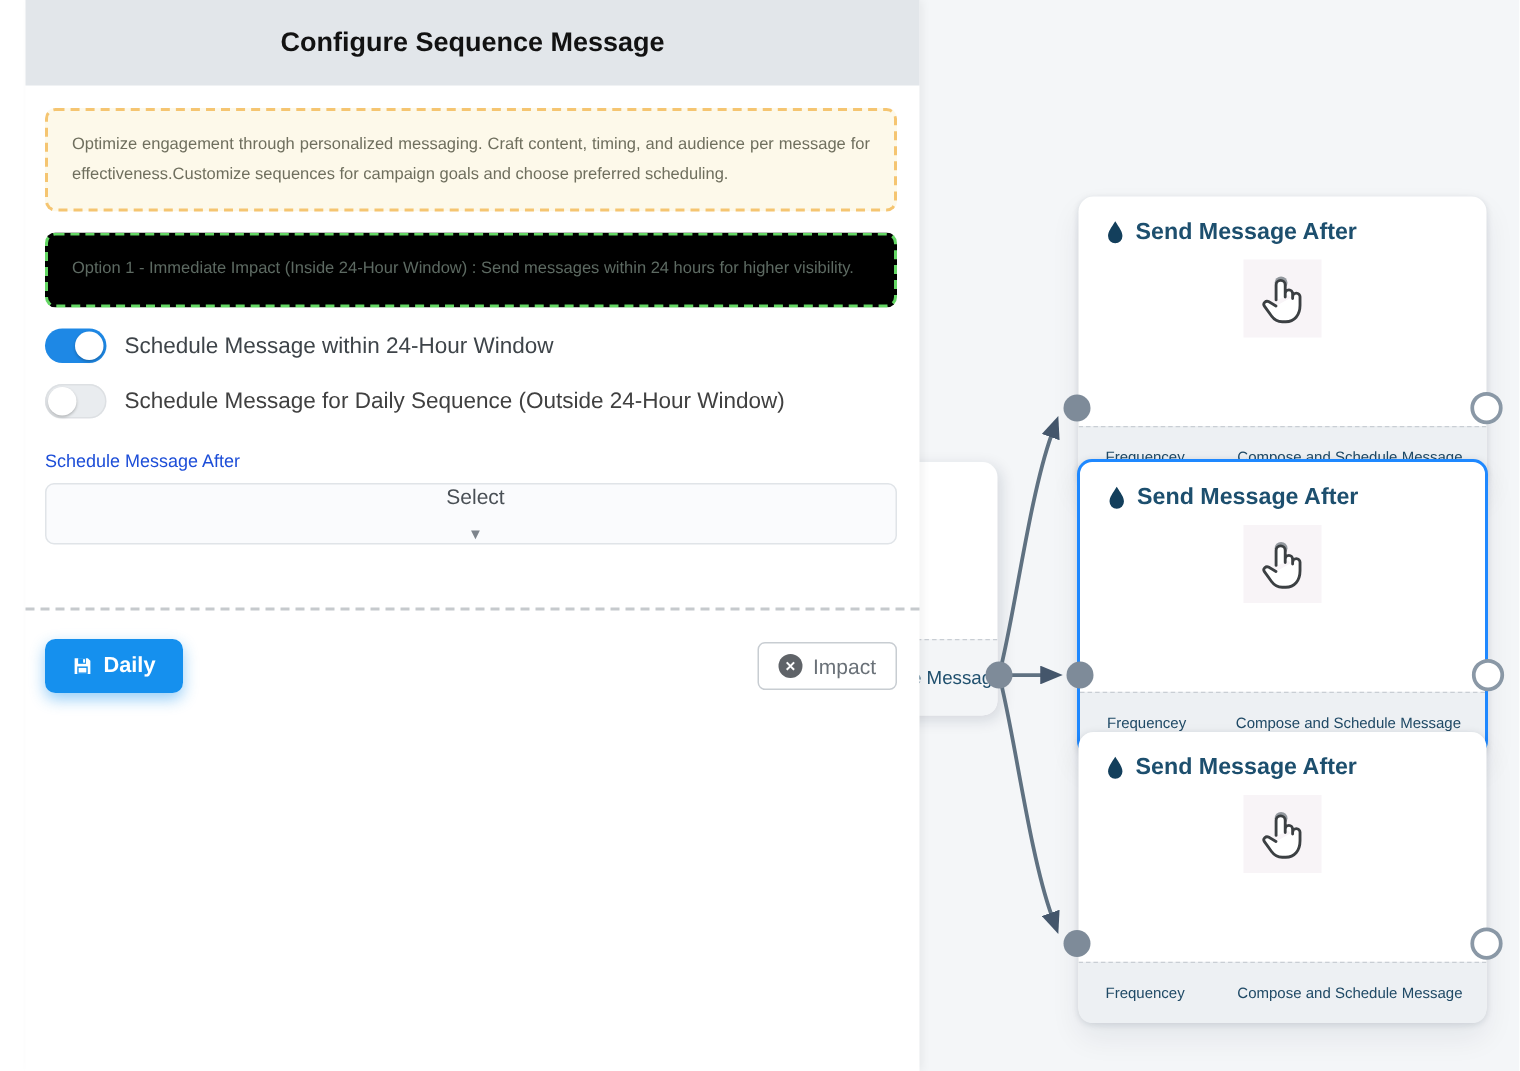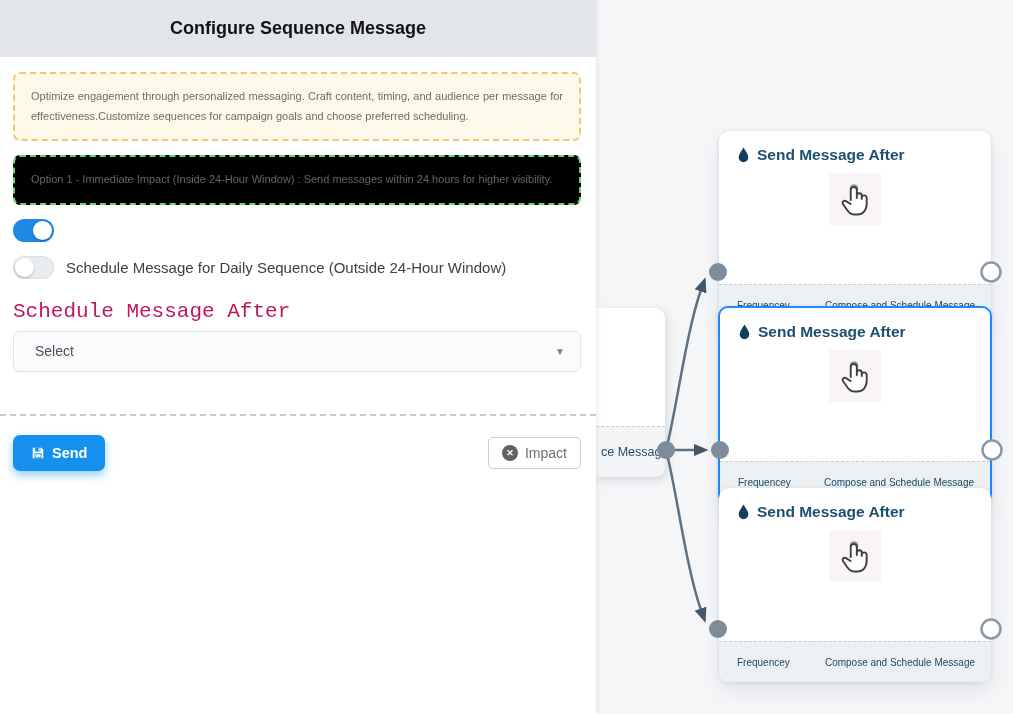--- a/index.html
+++ b/index.html
@@ -27,43 +27,43 @@
   .parent-card{
     position:absolute;left:0;top:308px;width:69px;height:169px;background:#fff;
     border-radius:0 10px 10px 0;box-shadow:2px 3px 10px rgba(15,30,60,.14);z-index:2;
   }
   .parent-footer{
     position:absolute;left:0;top:118px;width:69px;height:51px;box-sizing:border-box;
     background:#f3f5f7;border-top:1px dashed #c9ced4;border-radius:0 0 10px 0;
     display:flex;align-items:center;padding-left:5px;font-size:12.5px;color:#20506e;white-space:nowrap;overflow:hidden;
   }
   
-  .panel{position:absolute;left:0;top:0;width:596px;height:714px;background:#fff;z-index:6;box-shadow:2px 0 6px rgba(0,0,0,.06);}
+  .panel{position:absolute;left:17px;top:0;width:596px;height:714px;background:#fff;z-index:6;box-shadow:2px 0 6px rgba(0,0,0,.06);}
   .panel-header{height:57px;background:#e2e6ea;display:flex;align-items:center;justify-content:center;
     font-size:18px;font-weight:bold;color:#121212;}
   .panel-body{padding:15px 15px 0 13px;}
   .note,.opt{
     padding:13px 16px;border-radius:7px;font-size:11px;line-height:19.5px;text-align:justify;box-sizing:border-box;
   }
   .note{border:2px dashed #f5c571;background:#fdf9ea;color:#6f6f5e;margin-bottom:14px;}
   .opt{border:2px dashed #63d663;background:#000000;color:#5d6a62;margin-bottom:9px;}
   .toggle-row{display:flex;align-items:center;margin:14px 0 0;}
   .switch{width:41px;height:23px;border-radius:12px;position:relative;flex:0 0 auto;cursor:pointer;}
   .switch.on{background:#1e88e5;}
   .switch.off{background:#e9ecef;box-shadow:inset 0 0 0 1px #dde0e3;}
   .knob{position:absolute;top:2px;width:19px;height:19px;border-radius:50%;background:#fff;box-shadow:0 1px 2px rgba(0,0,0,.25);}
   .switch.on .knob{right:2px;}
   .switch.off .knob{left:2px;}
   .tgl-label{margin-left:12px;font-size:15px;color:#3e4449;}
   .tgl-label.muted{color:#404040;}
-  .field-label{font-size:21px;color:#be185d;margin:21px 0 8px;font-family:Liberation Mono, monospace;}
+  .field-label{font-size:12px;color:#1d4ed8;margin:21px 0 8px;}
   .select{
     height:41px;border:1px solid #e0e4e8;background:#fafbfd;border-radius:6px;box-sizing:border-box;
     display:flex;align-items:center;justify-content:space-between;padding:0 15px 0 21px;
-    color:#4a5056;font-size:14px;cursor:pointer;
+    color:#4a5056;font-size:14px;cursor:pointer;flex-direction:column;
   }
   .caret{color:#7d848c;font-size:10px;}
   .sep{border-top:2px dashed #c6cacd;margin:42px -15px 0 -13px;}
   .actions{display:flex;justify-content:space-between;align-items:center;padding-top:19px;}
   .btn-save{
     display:inline-flex;align-items:center;gap:7px;background:#1590ee;color:#fff;font-weight:bold;
     font-size:14.5px;border:none;border-radius:7px;padding:10px 18px;cursor:pointer;
     box-shadow:0 4px 10px rgba(21,144,238,.45);font-family:inherit;
   }
   .btn-close{
@@ -181,20 +181,21 @@
     <span>Configure Sequence Message</span>
   </div>
   <div class="panel-body">
     <div class="note">Optimize engagement through personalized messaging. Craft content, timing, and audience per message for effectiveness.Customize sequences for campaign goals and choose preferred scheduling.</div>
     <div class="opt">Option 1 - Immediate Impact (Inside 24-Hour Window) : Send messages within 24 hours for higher visibility.</div>
 
     <div class="toggle-row">
       <span class="switch on">
           <span class="knob"></span>
         </span>
+      <span class="tgl-label">Schedule Message within 24-Hour Window</span>
     </div>
     <div class="toggle-row">
       <span class="switch off">
           <span class="knob"></span>
         </span>
       <span class="tgl-label muted">Schedule Message for Daily Sequence (Outside 24-Hour Window)</span>
     </div>
 
     <div class="field-label">Schedule Message After</div>
     <div class="select">
@@ -208,21 +209,21 @@
       <button class="btn-save">
         <span style="display:inline-flex;">
           <svg width="14" height="14" viewBox="0 0 24 24">
             <path d="M3 3 h15 l3 3 v15 H3 Z" fill="#ffffff"></path>
             <rect x="7" y="3" width="9" height="6.5" fill="#1590ee"></rect>
             <rect x="12.7" y="4.2" width="2.3" height="4" fill="#ffffff"></rect>
             <rect x="6" y="12.5" width="12" height="8.5" fill="#1590ee"></rect>
             <rect x="7.6" y="14.2" width="8.8" height="5.2" fill="#ffffff"></rect>
           </svg>
         </span>
-        <span>Send</span>
+        <span>Daily</span>
       </button>
       <button class="btn-close">
         <span class="x-circle">✕</span>
         <span>Impact</span>
       </button>
     </div>
   </div>
 </div>
 
 </body></html>

